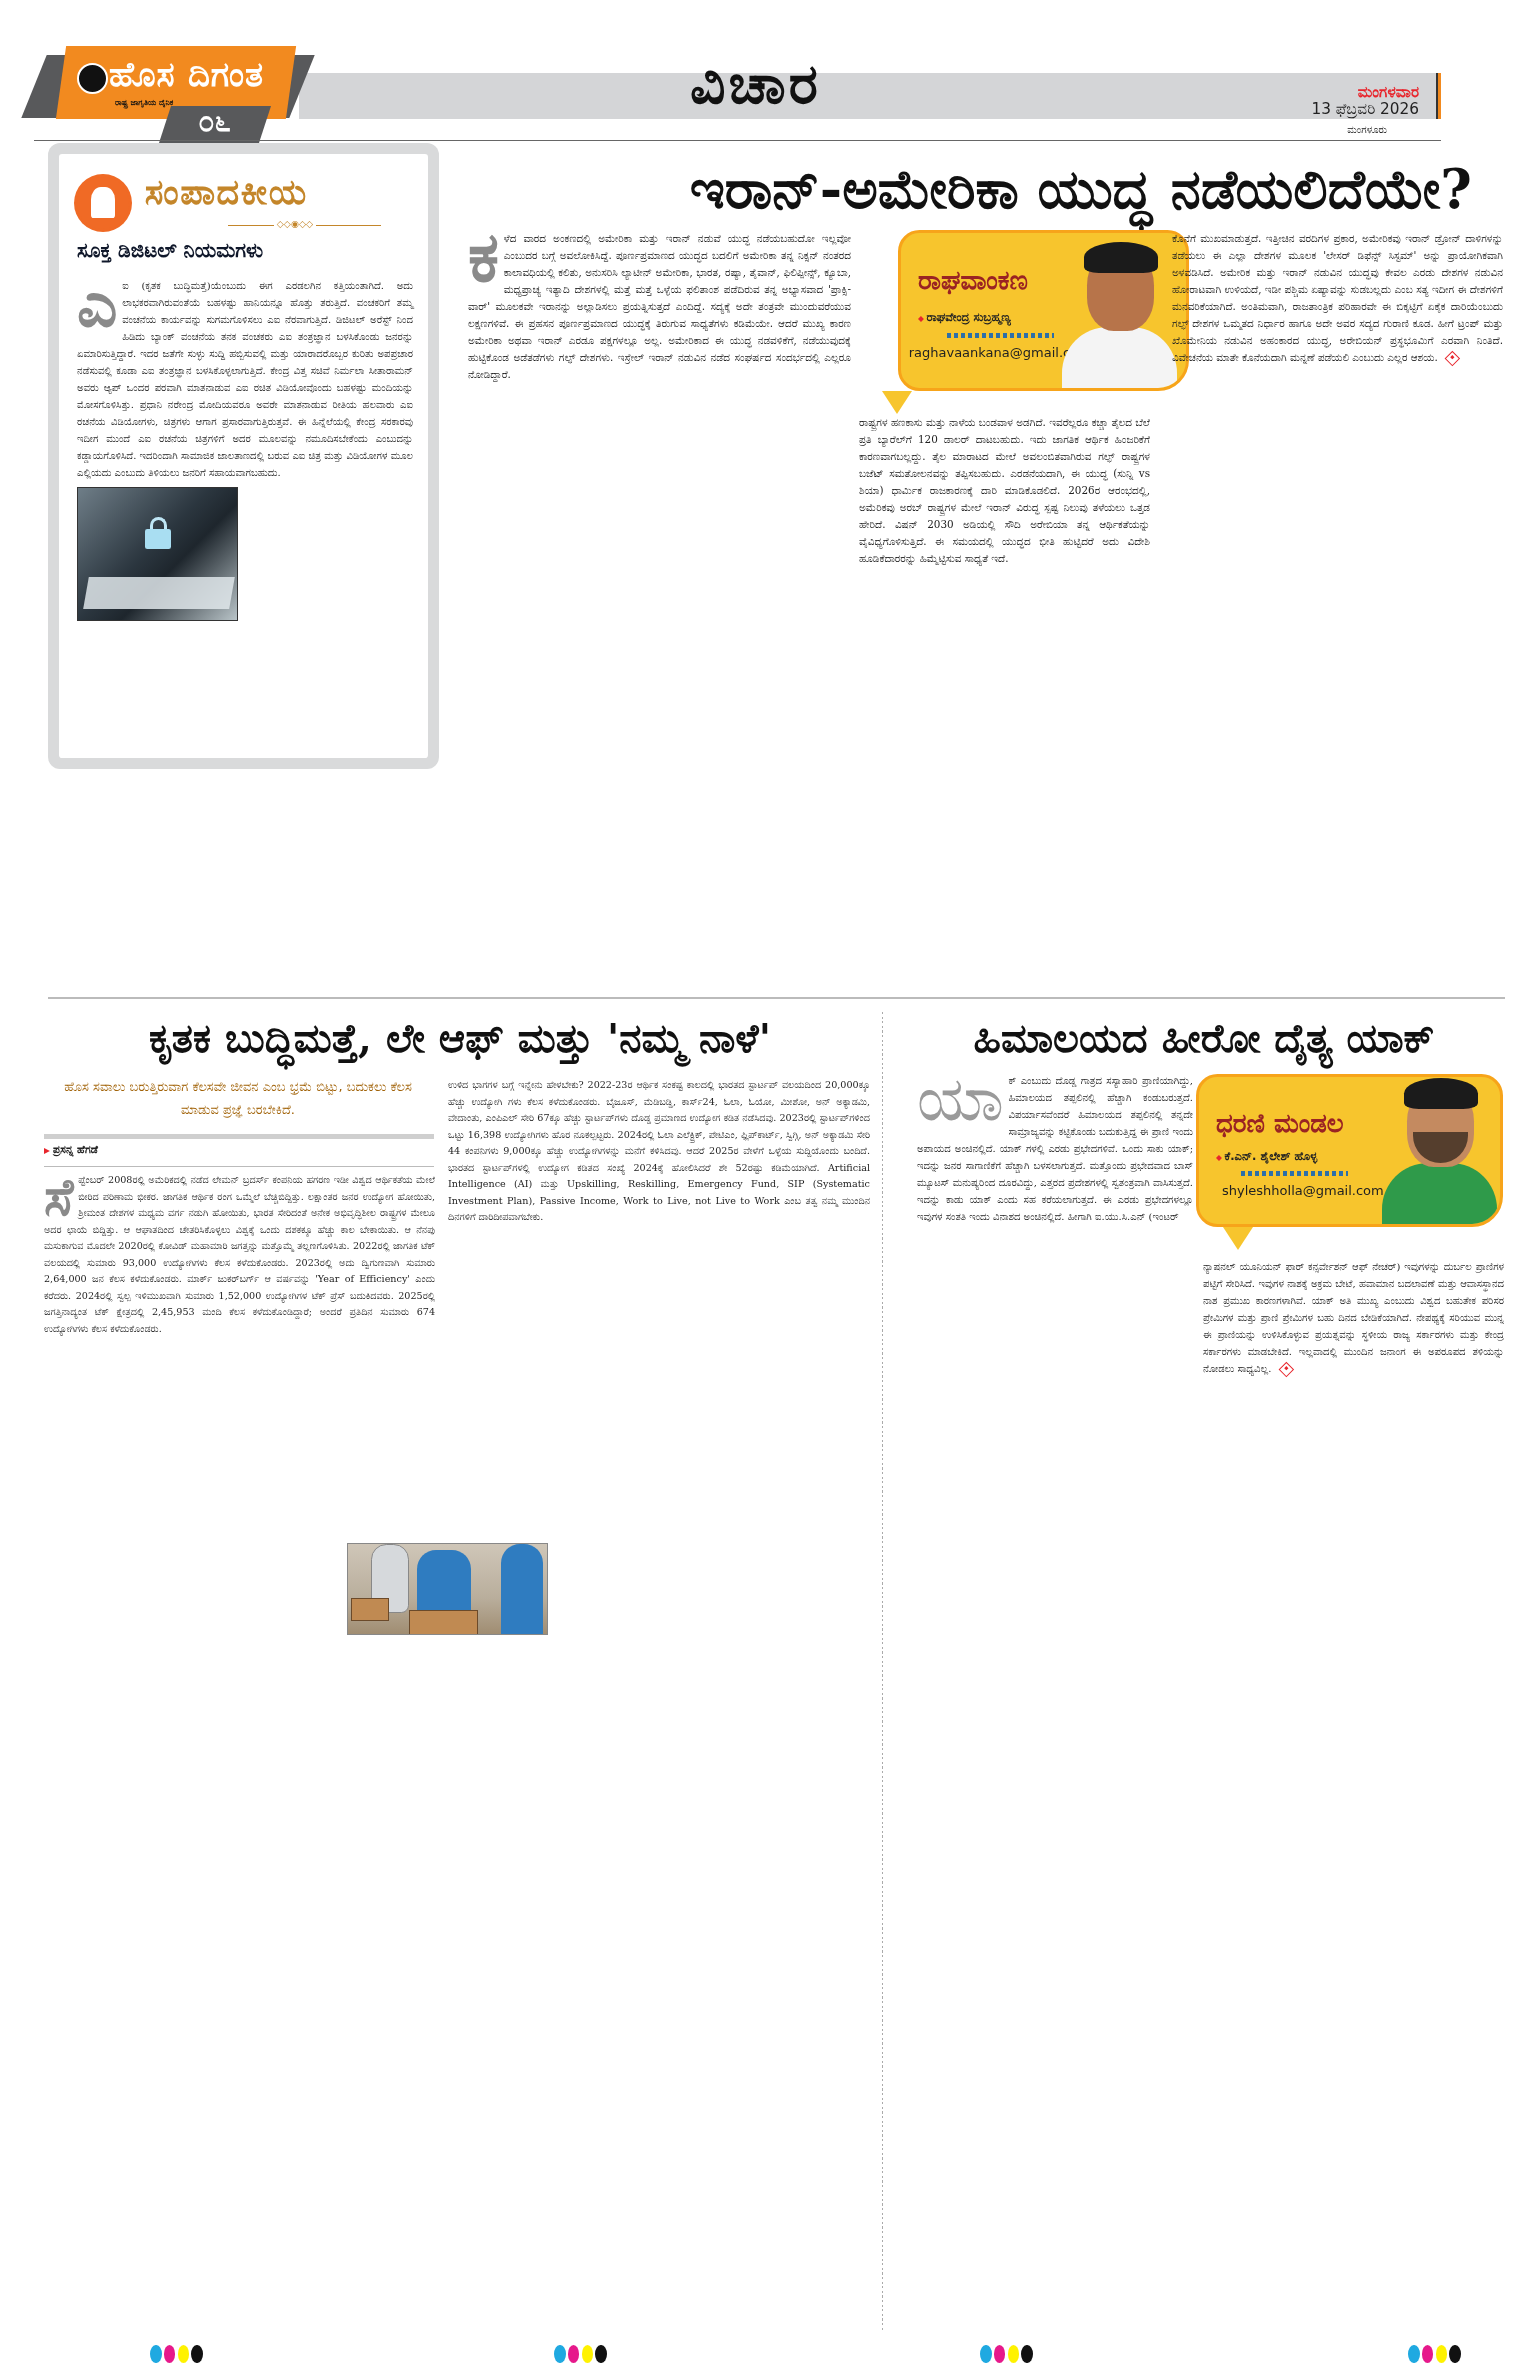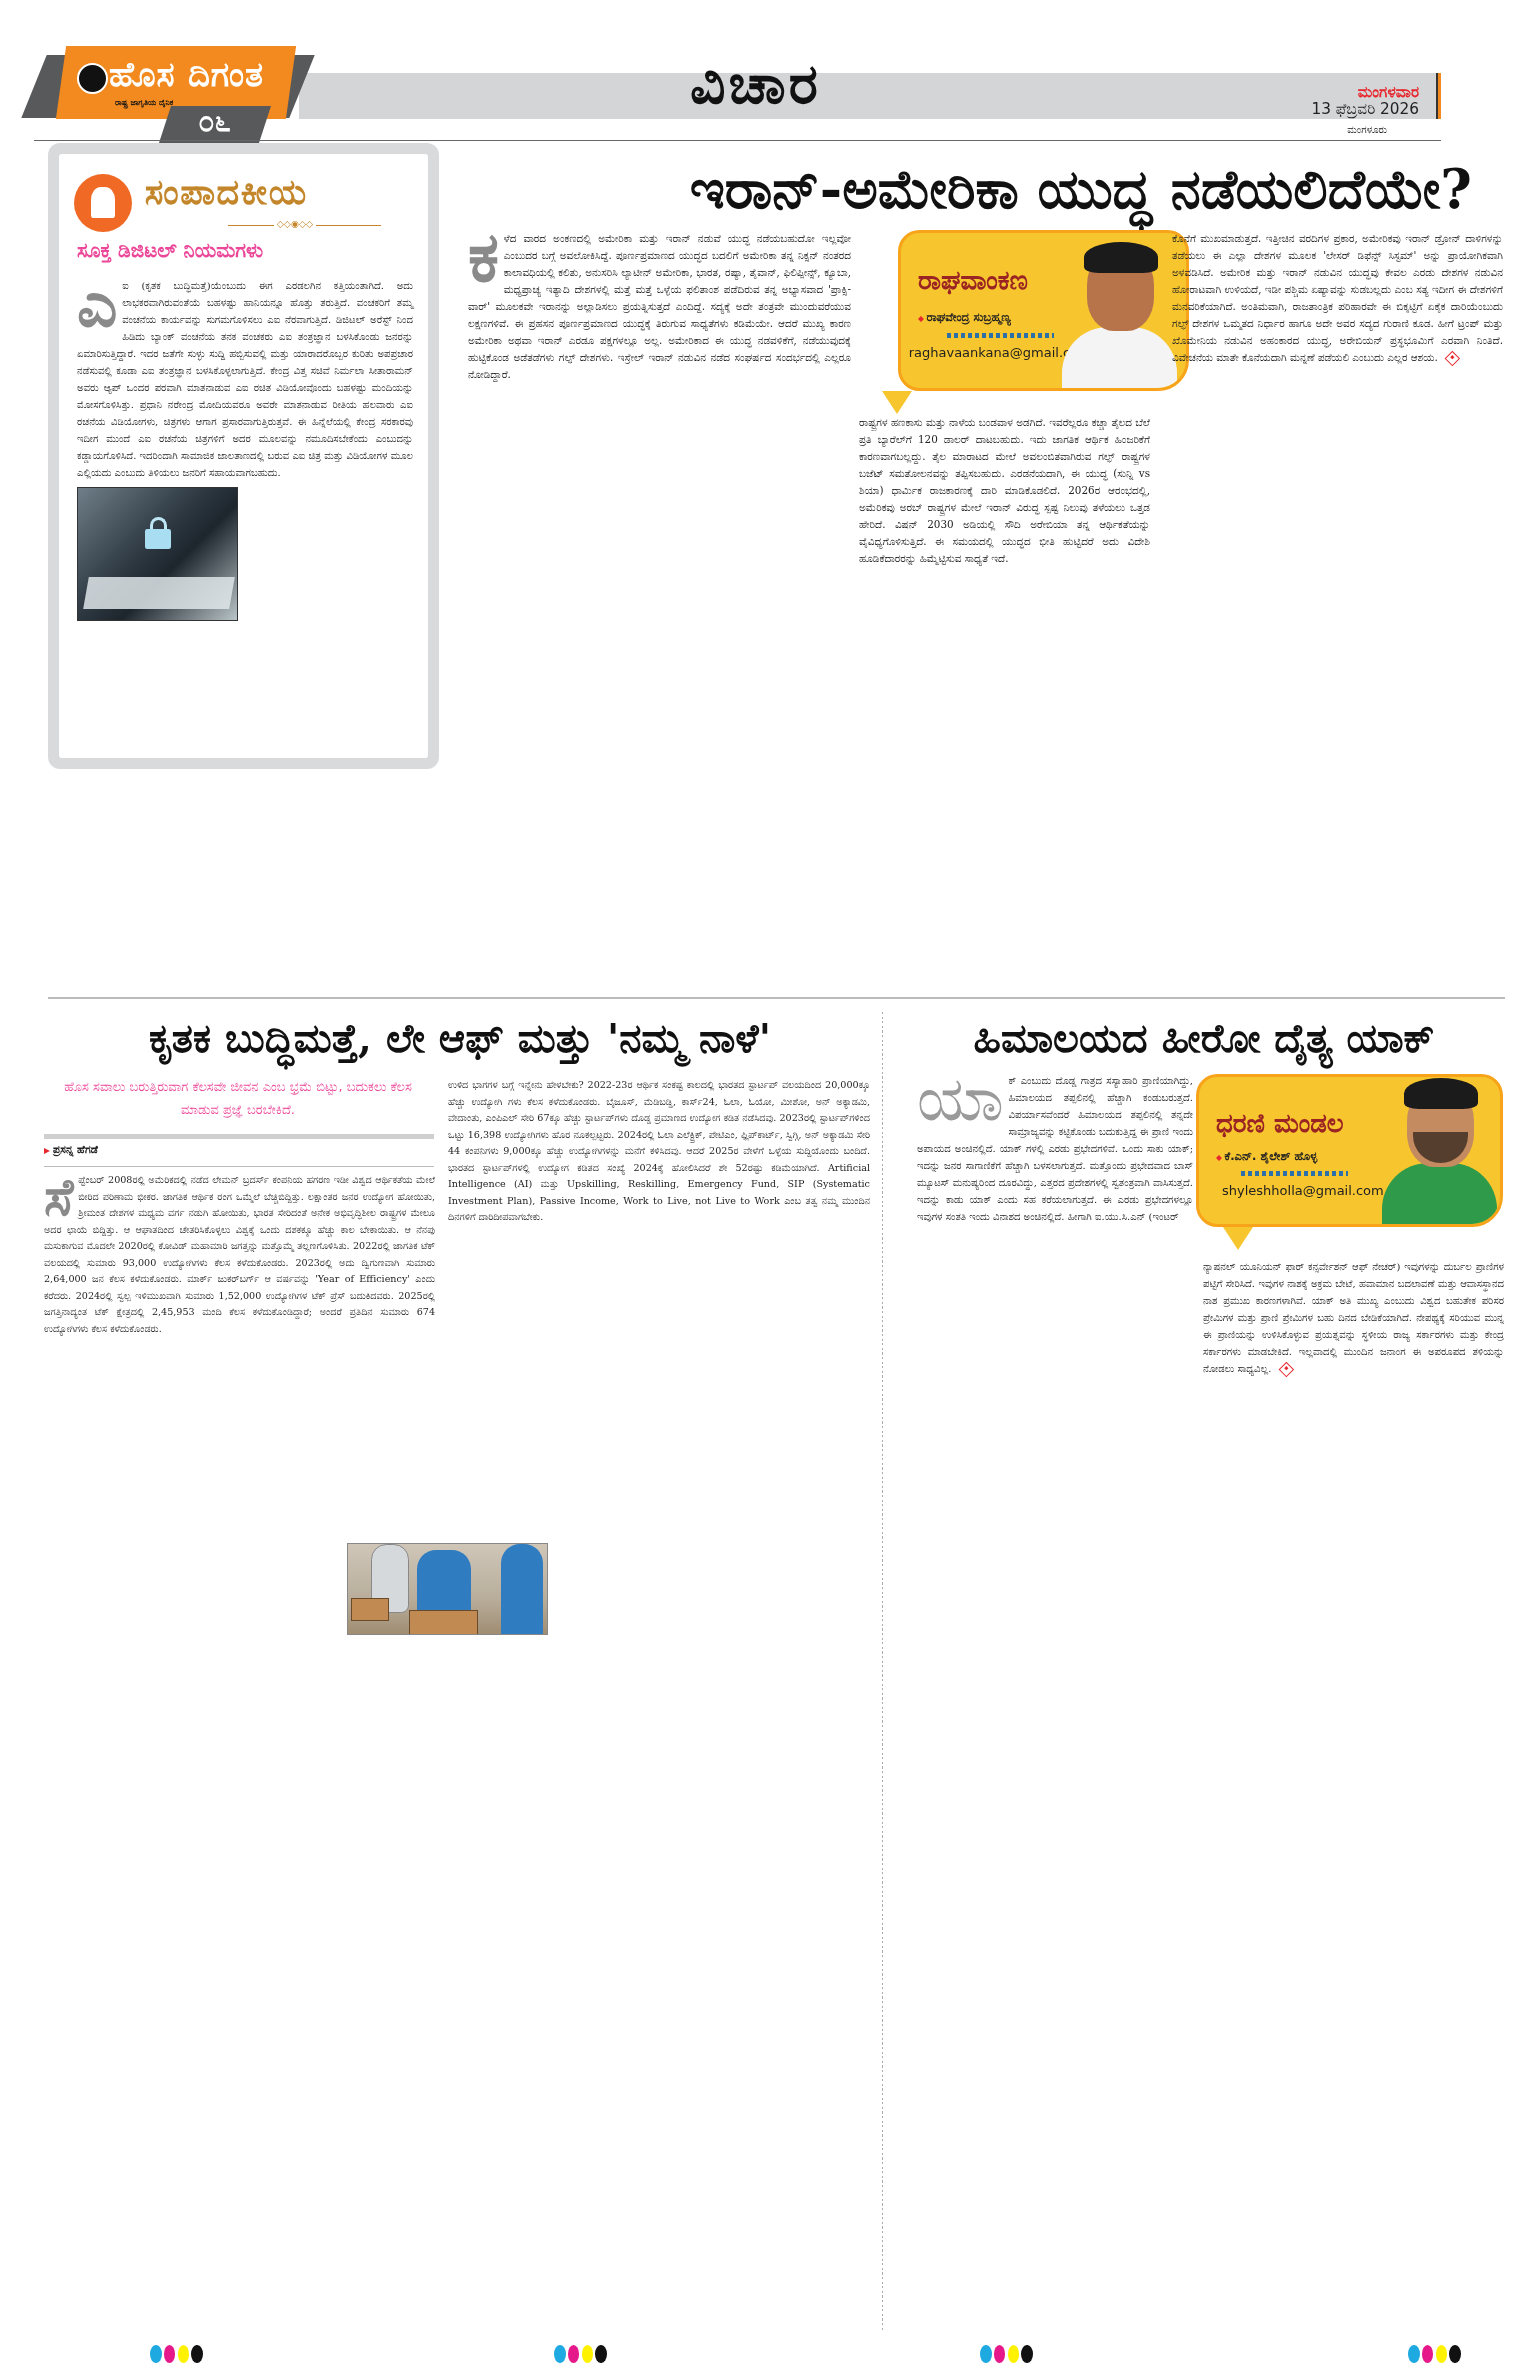--- a/index.html
+++ b/index.html
@@ -24,21 +24,21 @@
   .mast-line { position: absolute; left: 34px; top: 140px; width: 1407px; height: 0.8px; background: #666; }
 
   
   .edit-box { position: absolute; left: 48px; top: 143px; width: 391px; height: 626px; background: #d9dadb; border-radius: 12px; padding: 10.7px; }
   .edit-inner { background: #fff; width: 100%; height: 100%; border-radius: 3.1px; position: relative; }
   .edit-emblem { position: absolute; left: 15.3px; top: 20px; width: 58px; height: 58px; border-radius: 50%; background: #f06a25; border: 3.1px dotted #f06a25; }
   .edit-emblem::after { content: ""; position: absolute; left: 14px; top: 10.7px; width: 24.5px; height: 31px; background: #fff; border-radius: 40% 40% 10% 10%; }
   .edit-brand { position: absolute; left: 86px; top: 18.4px; font-size: 35px; font-weight: bold; color: #c4862a; letter-spacing: 1.5px; }
   .edit-ornament { position: absolute; left: 169px; top: 71px; width: 153px; height: 1.5px; background: #c4862a; }
   .edit-ornament::after { content: "◇◇◉◇◇"; position: absolute; left: 46px; top: -7px; font-size: 9.2px; color: #c4862a; background: #fff; padding: 0 3.1px; }
-  .edit-title { position: absolute; left: 18.4px; top: 84px; font-size: 20px; font-weight: bold; color: #ec4899; }
+  .edit-title { position: absolute; left: 18.4px; top: 84px; font-size: 20px; font-weight: bold; color: #0f172a; }
   .edit-body { position: absolute; left: 18.4px; top: 123px; right: 15.3px; font-size: 10px; line-height: 17px; text-align: justify; font-family: "DejaVu Serif", serif; color: #222; }
   .dropcap { float: left; font-size: 63px; line-height: 54px; color: #8a8a8a; margin-right: 4.6px; font-weight: bold; }
   .edit-img { float: left; width: 161px; height: 134px; margin: 6.1px 9.2px 3.1px 0; background: linear-gradient(135deg, #6f7e88 0%, #2c3740 45%, #1e262d 60%, #b9c4c8 100%); position: relative; border: 0.8px solid #333; }
   .lock-shape { position: absolute; left: 67px; top: 29px; width: 26px; height: 32px; }
   .lock-shape .shackle { position: absolute; left: 4.6px; top: 0; width: 17px; height: 14px; border: 3.1px solid #bfe6f5; border-bottom: none; border-radius: 9.2px 9.2px 0 0; }
   .lock-shape .body { position: absolute; left: 0; top: 12.3px; width: 26px; height: 20px; background: #a9def2; border-radius: 2.3px; }
   .keyboard { position: absolute; left: 7.7px; bottom: 10.7px; width: 146px; height: 32px; background: #dfe6ea; transform: skewX(-10deg); opacity: .85; }
 
   
   .main-head { position: absolute; left: 475px; top: 157px; width: 997px; text-align: right; font-size: 54px; font-weight: bold; color: #111; font-family: "DejaVu Serif", serif; }
@@ -59,21 +59,21 @@
   .photo-beard { position: absolute; left: 31px; top: 54px; width: 55px; height: 31px; background: #3a2a20; border-radius: 0 0 31px 31px; opacity: .8; }
 
   .end-mark { display: inline-block; width: 10.7px; height: 10.7px; border: 1.5px solid #e8262d; transform: rotate(45deg); position: relative; margin-left: 6.1px; vertical-align: middle; }
   .end-mark::after { content: ""; position: absolute; left: 2.3px; top: 2.3px; width: 3.1px; height: 3.1px; background: #e8262d; }
 
   .hrule { position: absolute; height: 1.5px; background: #bbb; }
   .vrule { position: absolute; width: 0.8px; background: repeating-linear-gradient(180deg, #aaa 0 2.3px, transparent 2.3px 4.6px); }
 
   
   .ai-head { position: absolute; left: 46px; top: 1014px; width: 828px; text-align: center; font-size: 40px; font-weight: bold; color: #111; font-family: "DejaVu Serif", serif; }
-  .ai-deck { position: absolute; left: 54px; top: 1075px; width: 368px; text-align: center; font-size: 13px; color: #ec4899; line-height: 23px; }
+  .ai-deck { position: absolute; left: 54px; top: 1075px; width: 368px; text-align: center; font-size: 13px; color: #a16207; line-height: 23px; }
   .byline { position: absolute; left: 44px; top: 1143px; font-size: 10.7px; font-weight: bold; color: #222; }
   .byline::before { content: "▶"; color: #e8262d; font-size: 7.7px; margin-right: 3.1px; }
   .ai-img { position: absolute; left: 347px; top: 1543px; width: 201px; height: 92px; background: linear-gradient(180deg, #cfc6b8 0%, #b9ae9c 60%, #a08d72 100%); overflow: hidden; border: 0.8px solid #888; }
   .robot { position: absolute; left: 23px; top: 0; width: 38px; height: 69px; background: #d6d9dc; border-radius: 15.3px 15.3px 7.7px 7.7px; border: 0.8px solid #888; }
   .worker1 { position: absolute; left: 69px; top: 6.1px; width: 54px; height: 84px; background: #2f7cc0; border-radius: 19px 19px 0 0; }
   .worker2 { position: absolute; left: 153px; top: 0; width: 42px; height: 92px; background: #2f7cc0; border-radius: 19px 19px 0 0; }
   .box1 { position: absolute; left: 3.1px; top: 54px; width: 38px; height: 23px; background: #c08a52; border: 0.8px solid #6b4a2a; }
   .box2 { position: absolute; left: 61px; top: 66px; width: 69px; height: 26px; background: #c08a52; border: 0.8px solid #6b4a2a; }
 
   

